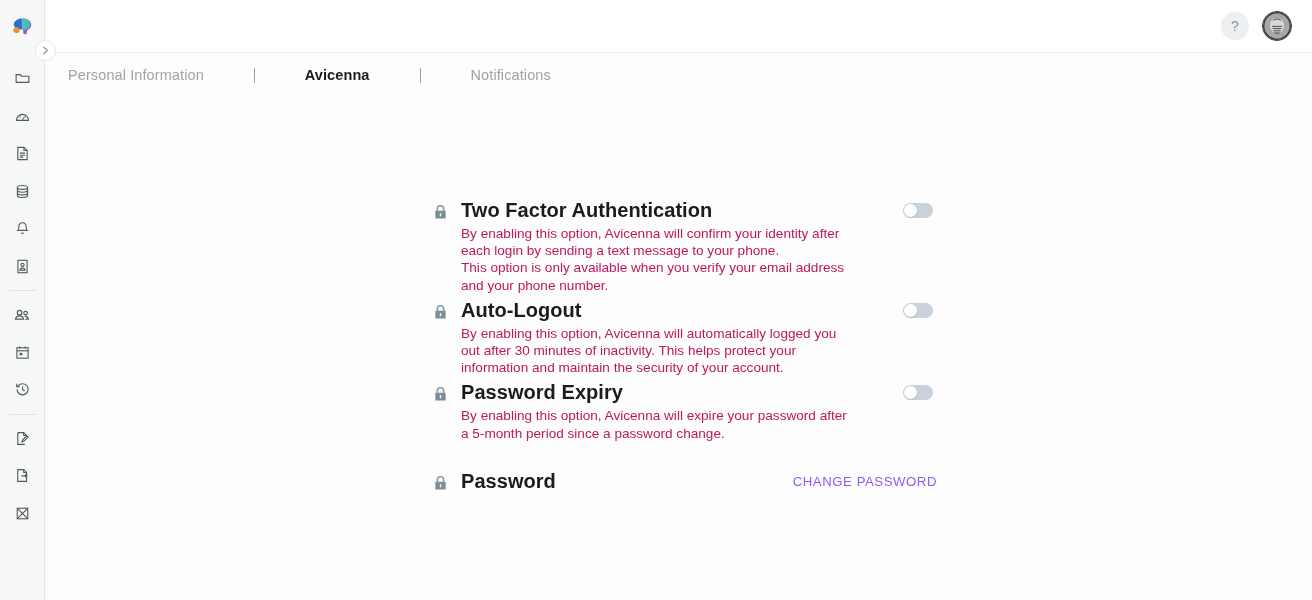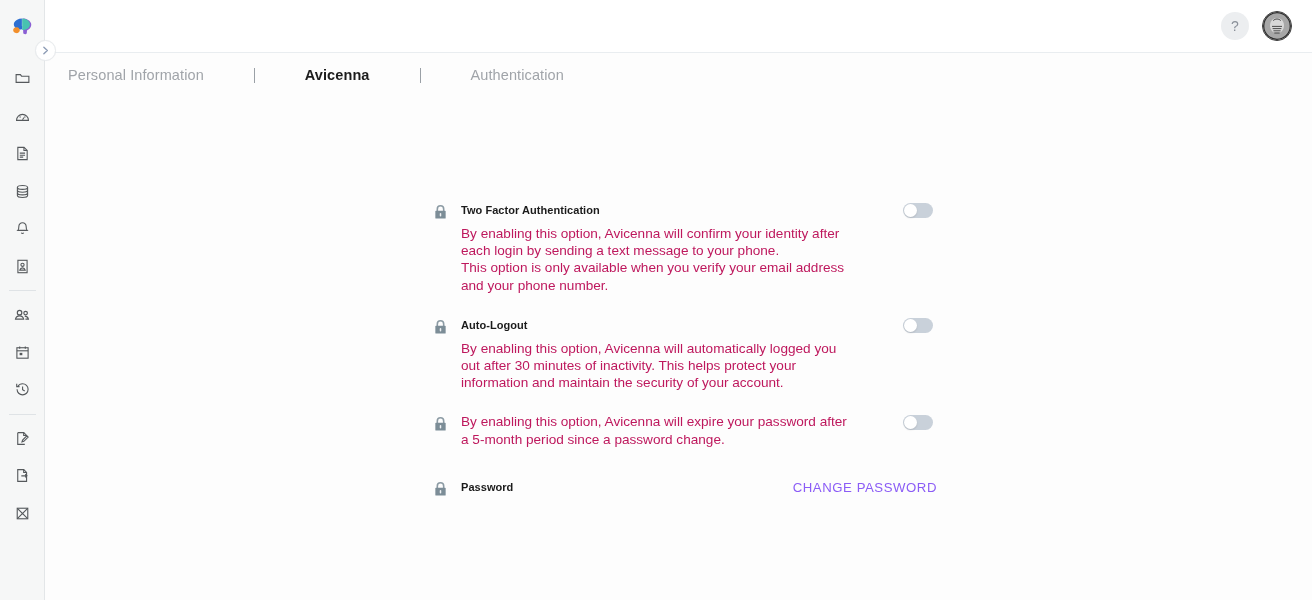--- a/index.html
+++ b/index.html
@@ -182,35 +182,35 @@
     left: 388px;
     top: 104px;
     width: 460px;
   }
 
   .setting-row {
     position: relative;
     display: flex;
     align-items: flex-start;
   }
-  .setting-row + .setting-row { margin-top: 22px; }
+  .setting-row + .setting-row { margin-top: 7px; }
 
   .lock-icon {
     width: 16px;
     flex: 0 0 16px;
     margin-top: 3px;
     margin-right: 12px;
     color: #7b8a94;
   }
   .lock-icon svg { display: block; }
 
   .setting-body { flex: 1 1 auto; }
 
   .setting-title {
-    font-size: 11px;
+    font-size: 20px;
     font-weight: bold;
     color: #1b1b1b;
     line-height: 19px;
     margin: 0 0 5px 0;
     letter-spacing: 0.05px;
   }
 
   .setting-desc {
     font-size: 13.6px;
     color: #be185d;
@@ -404,21 +404,21 @@
           <circle cx="14" cy="14" r="13.3" fill="none" stroke="#2e2e2e" stroke-width="1.3"></circle>
         </svg>
       </div>
     </header>
 
     <div class="tabs">
       <div class="tab">Personal Information</div>
       <div class="tab-sep"></div>
       <div class="tab active">Avicenna</div>
       <div class="tab-sep"></div>
-      <div class="tab">Authentication</div>
+      <div class="tab">Notifications</div>
     </div>
 
     <div class="content">
       <div class="settings-wrap">
 
         <div class="setting-row">
           <span class="lock-icon">
             <svg width="15" height="16" viewBox="0 0 16 17">
               <path d="M4.6 7.4V5.2a3.4 3.4 0 016.8 0v2.2" fill="none" stroke="#8c9ba4" stroke-width="1.7"></path>
               <rect x="2.5" y="7.2" width="11" height="8.3" rx="0.7" fill="#7c8d97"></rect>
@@ -454,20 +454,21 @@
 
         <div class="setting-row">
           <span class="lock-icon">
             <svg width="15" height="16" viewBox="0 0 16 17">
               <path d="M4.6 7.4V5.2a3.4 3.4 0 016.8 0v2.2" fill="none" stroke="#8c9ba4" stroke-width="1.7"></path>
               <rect x="2.5" y="7.2" width="11" height="8.3" rx="0.7" fill="#7c8d97"></rect>
               <rect x="7.2" y="9.6" width="1.6" height="3.6" rx="0.8" fill="#eef1f3"></rect>
             </svg>
           </span>
           <div class="setting-body">
+            <div class="setting-title">Password Expiry</div>
             <div class="setting-desc" style="white-space:pre-line; max-width:390px">By enabling this option, Avicenna will expire your password after a 5-month period since a password change.</div>
           </div>
           <button class="toggle">
             <span class="knob"></span>
           </button>
         </div>
 
         <div class="setting-row row-password">
           <span class="lock-icon">
             <svg width="15" height="16" viewBox="0 0 16 17">

